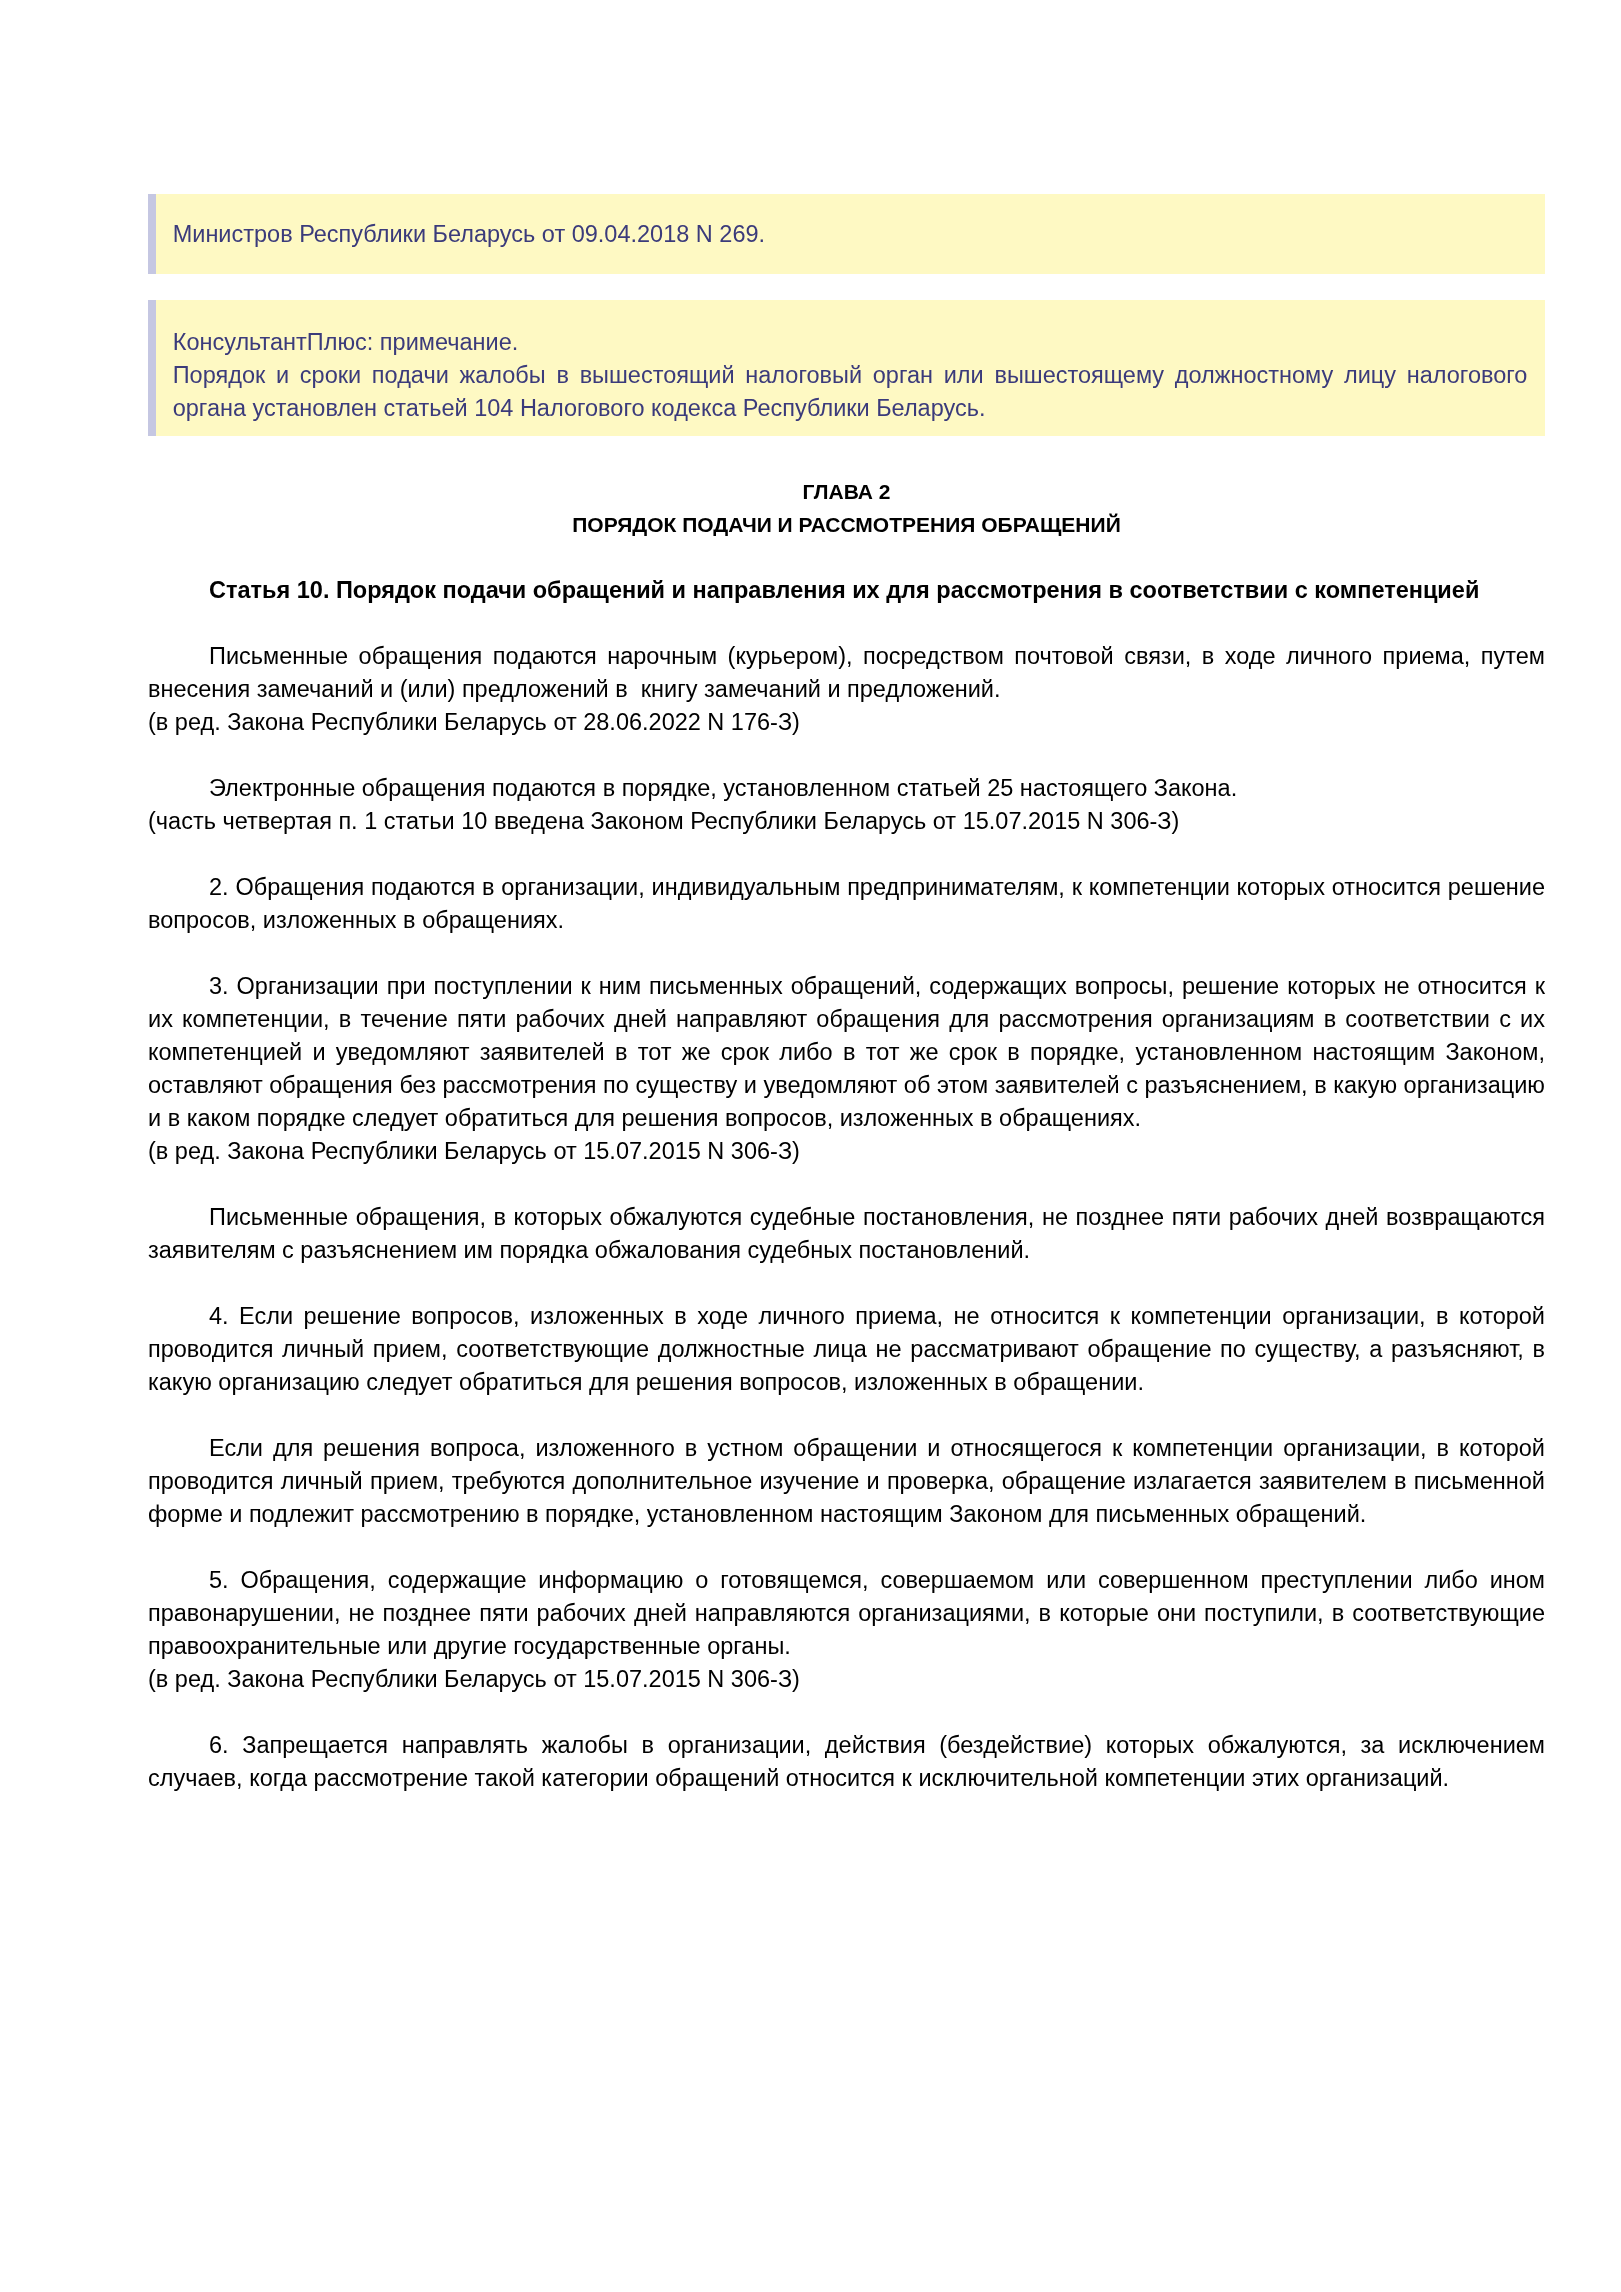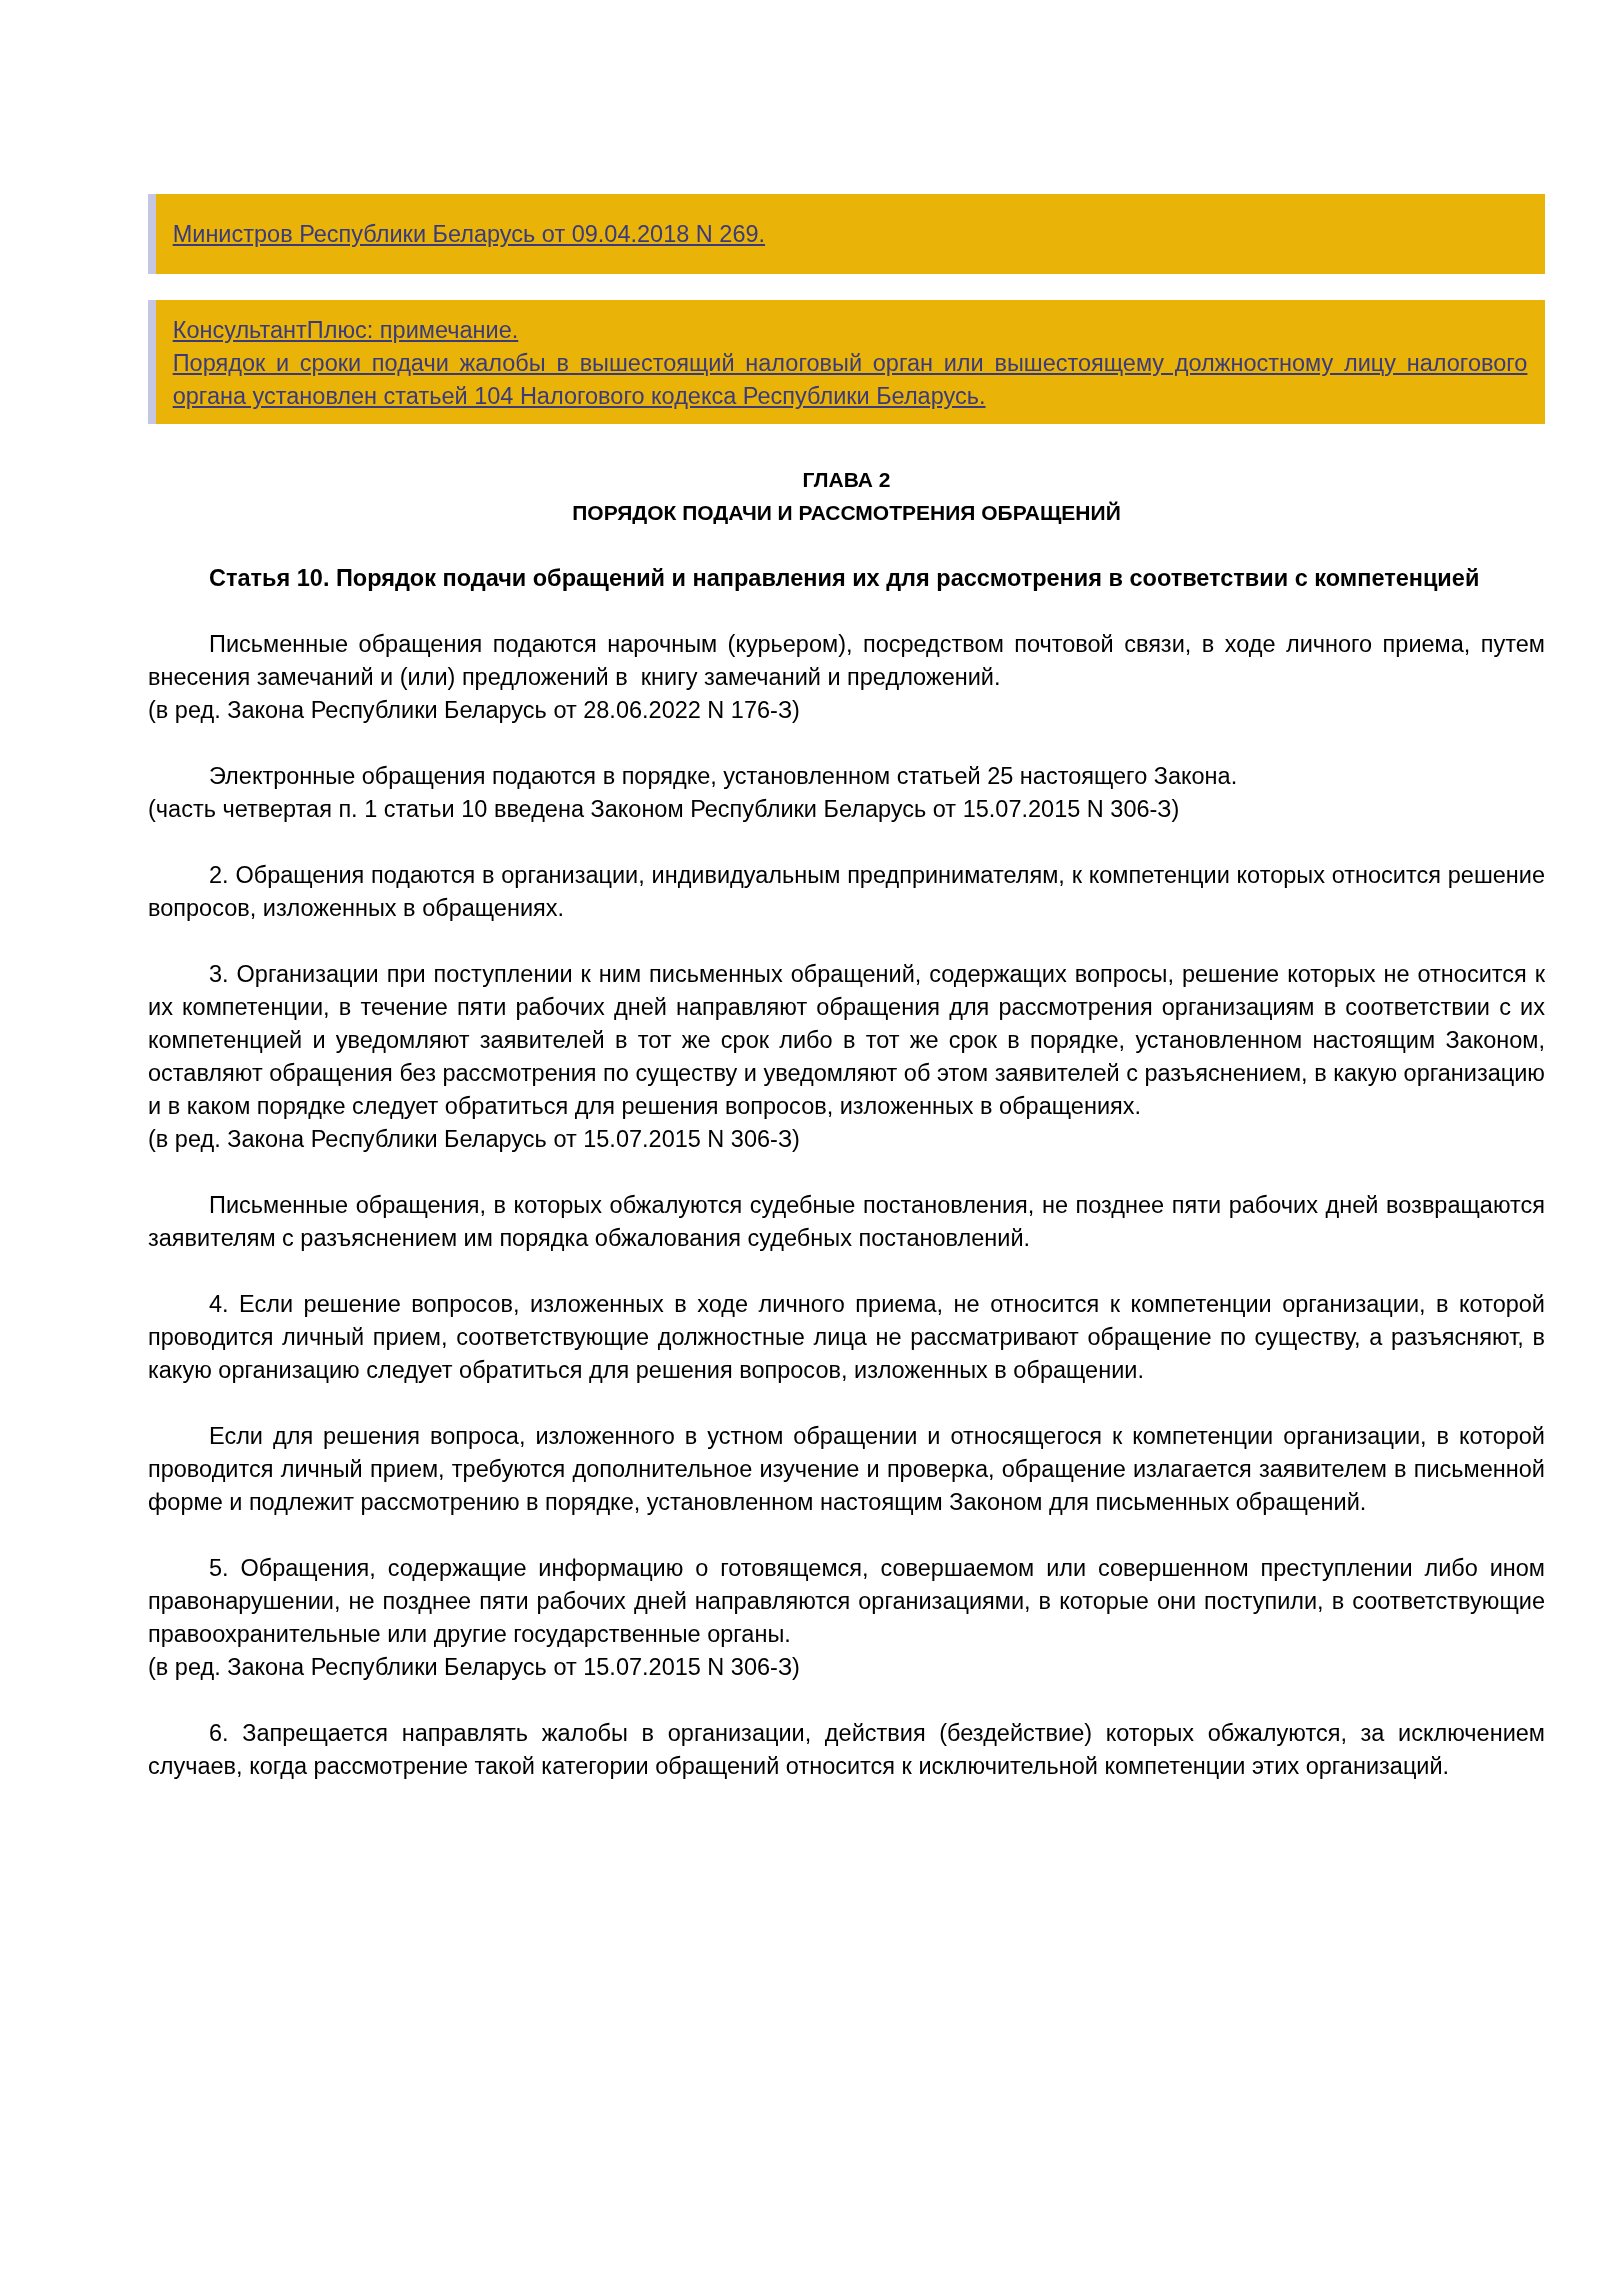--- a/index.html
+++ b/index.html
@@ -22,33 +22,32 @@
     background: #ffffff;
     box-sizing: border-box;
     padding-top: 194px;
   }
   .content {
     margin-left: 148px;
     margin-right: 76px;
   }
   
   .banner {
-    background: #eab308;
+    background: #fef9c3;
     border-left: 8.8px solid #c5c7e2;
     color: #3b3b7b;
     padding: 23.5px 17.6px 23.5px 16.7px;
     text-align: justify;
-    text-decoration: underline;
   }
   .banner p {
     margin: 0;
   }
   .banner.multi {
     margin-top: 25.5px;
-    padding-top: 14px;
+    padding-top: 26px;
     padding-bottom: 11.8px;
   }
   .chapter {
     margin: 39px 0 0 0;
     text-align: center;
     font-weight: bold;
     font-size: 21px;
     line-height: 33px;
   }
   .chapter span { display: block; }

